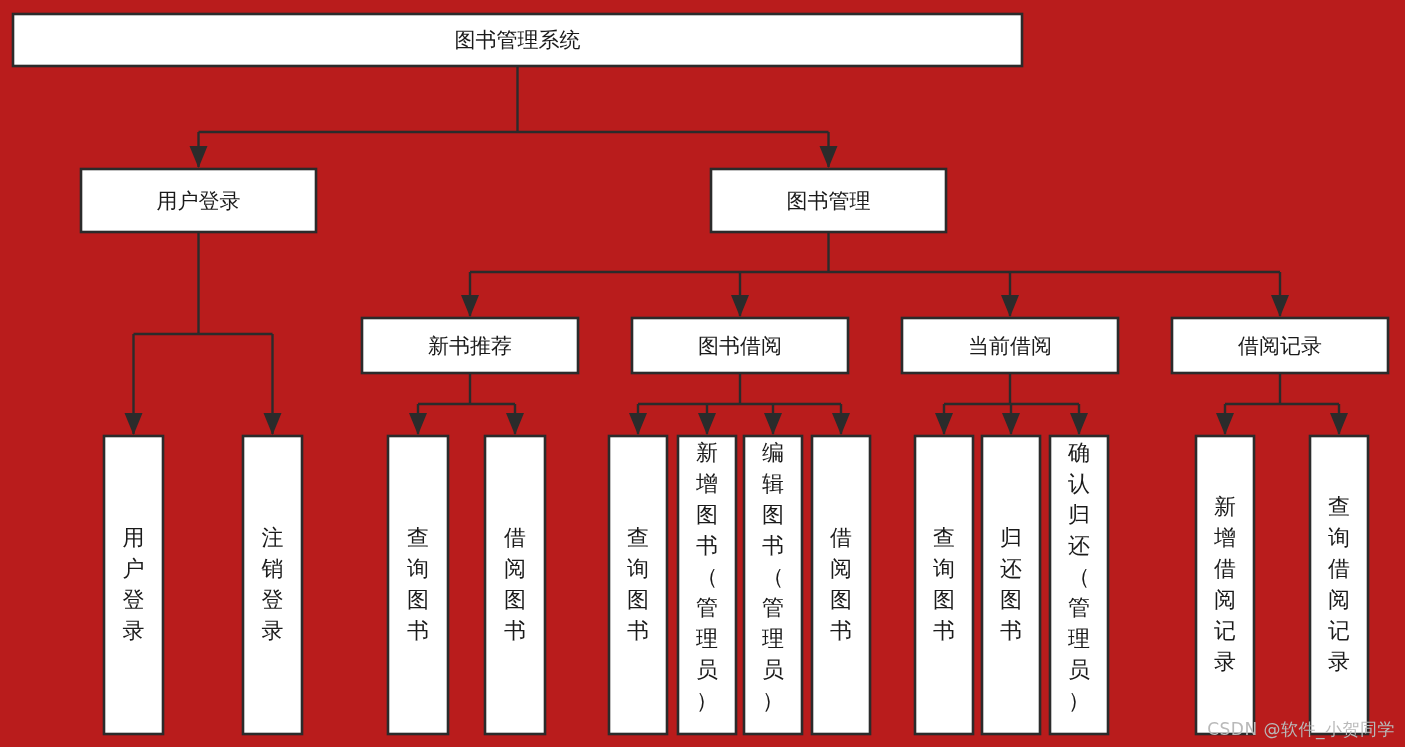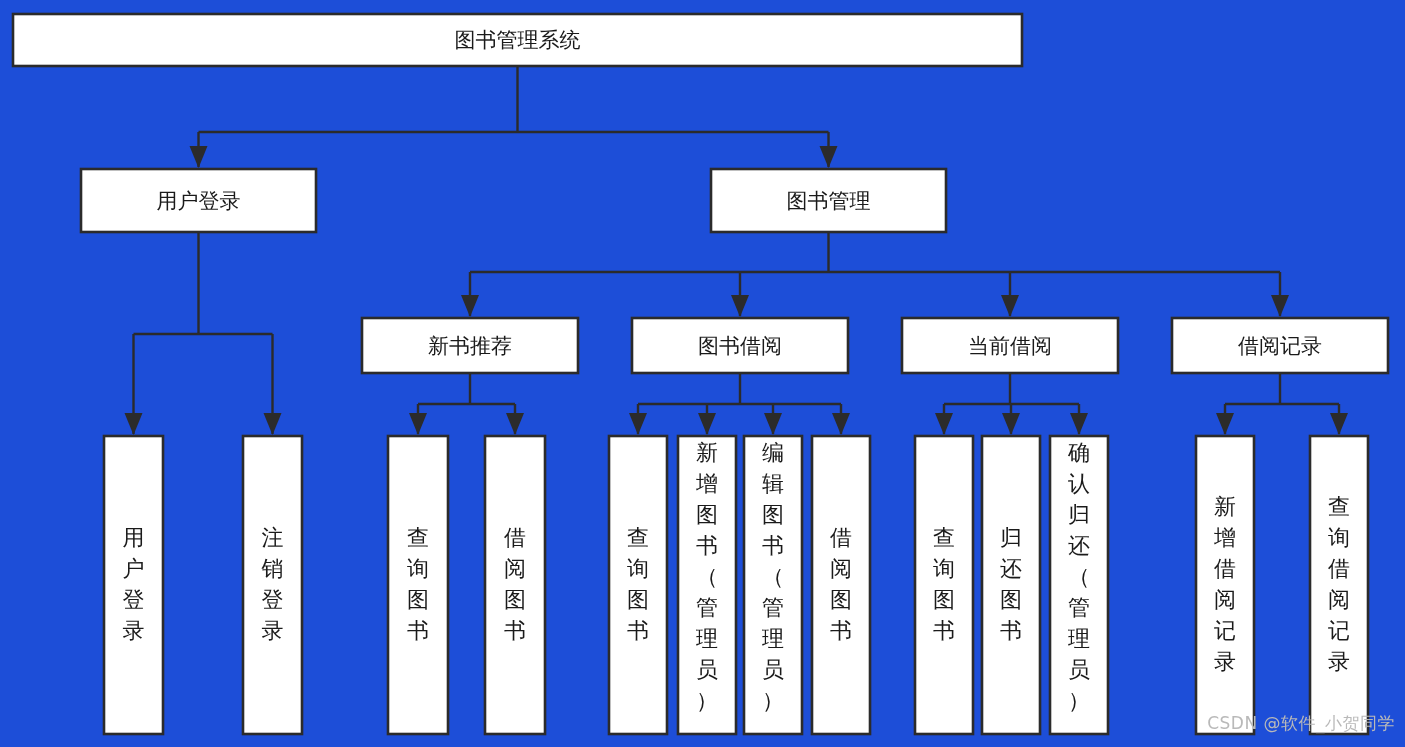--- a/index.html
+++ b/index.html
@@ -7,21 +7,21 @@
     padding: 0;
     background: #ffffff;
   }
   body {
     font-family: "DejaVu Sans", "Liberation Sans", sans-serif;
   }
   #diagram-root {
     position: relative;
     width: 1405px;
     height: 747px;
-    background: #1d4ed8;
+    background: #b91c1c;
     overflow: hidden;
   }
   svg.diagram-canvas {
     position: absolute;
     top: 0;
     left: 0;
     width: 1405px;
     height: 747px;
     display: block;
   }
@@ -49,21 +49,21 @@
   }
   .node-label-v {
     font-family: "DejaVu Sans", "Liberation Sans", sans-serif;
     font-size: 22px;
     fill: #1a1a1a;
     text-anchor: middle;
   }
   .watermark-text {
     position: absolute;
     right: 10px;
-    bottom: 12px;
+    bottom: 6px;
     font-family: "DejaVu Sans", "Liberation Sans", sans-serif;
     font-size: 17px;
     color: #b9b9b9;
     letter-spacing: 0.5px;
     white-space: nowrap;
     pointer-events: none;
   }
 </style>
 </head>
 <body>

